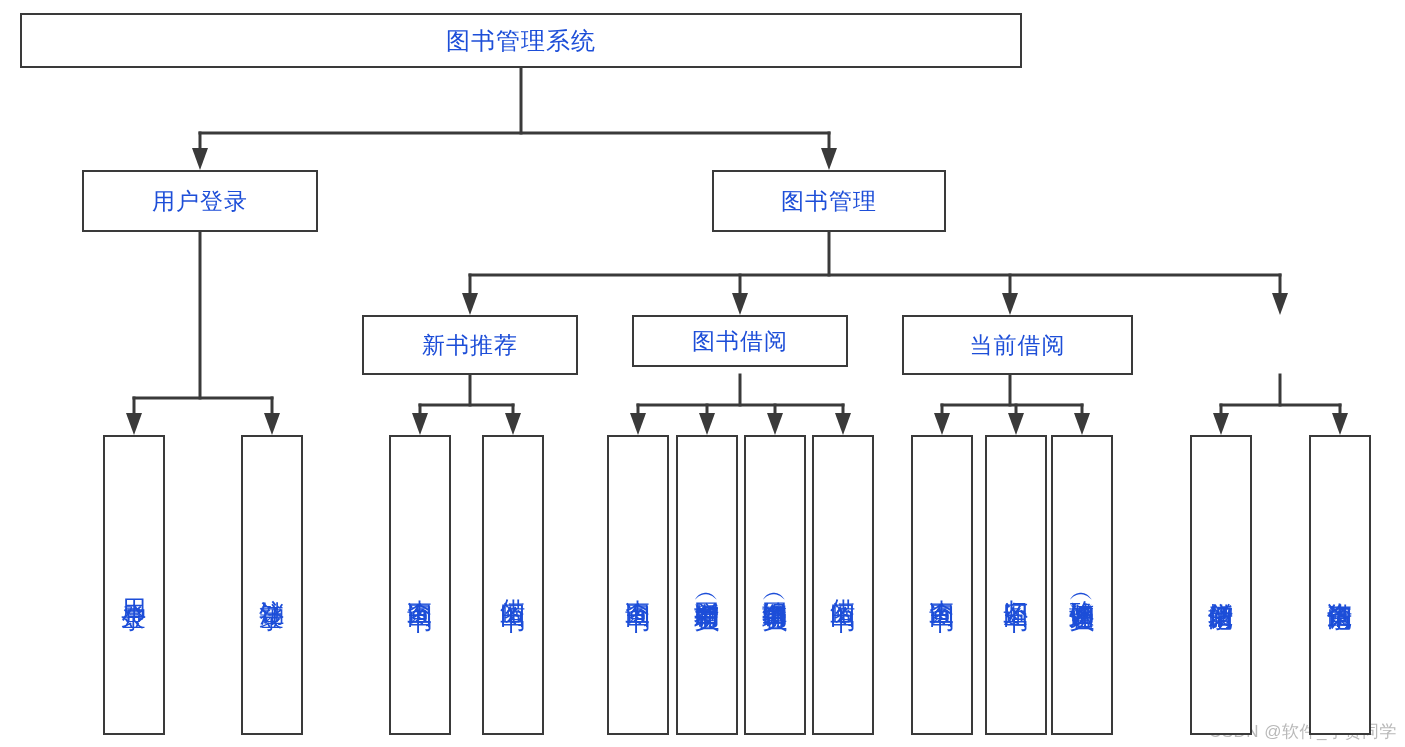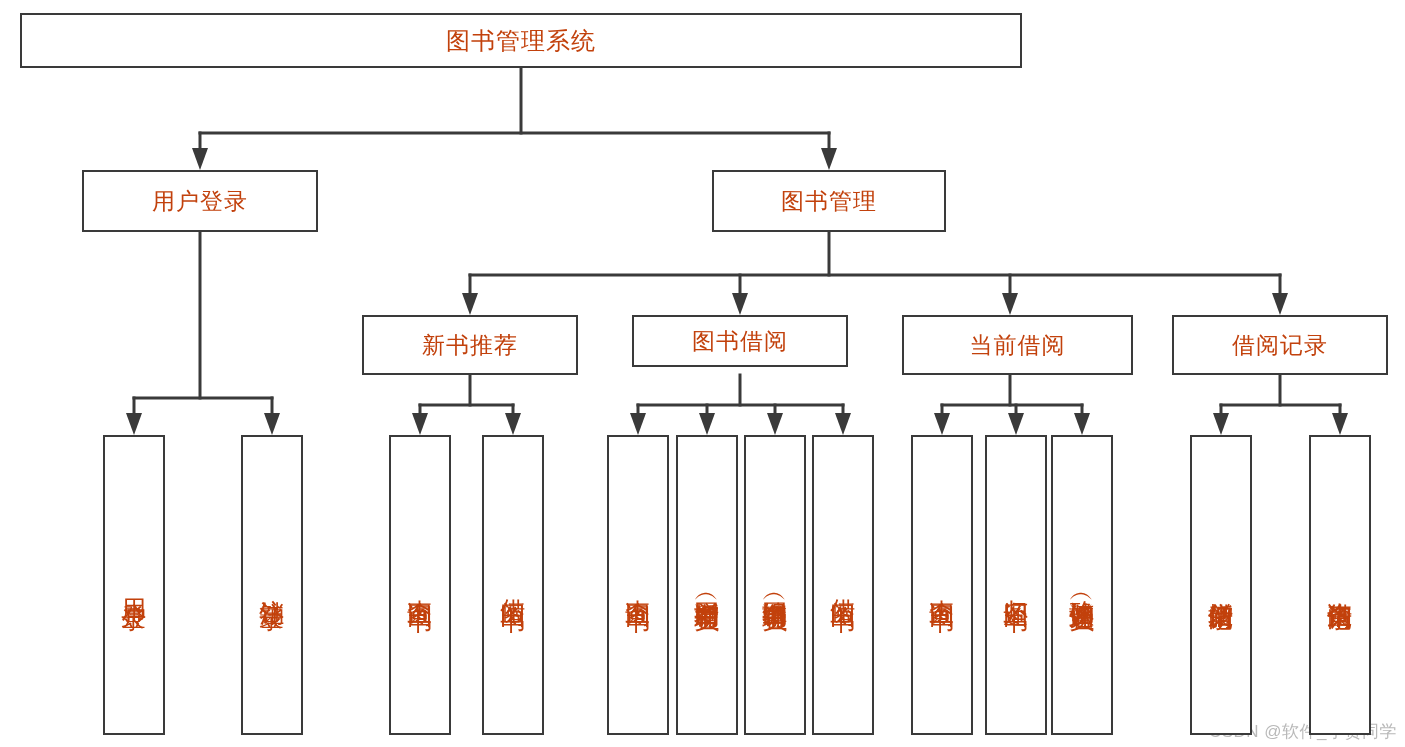--- a/index.html
+++ b/index.html
@@ -1,21 +1,21 @@
 <!DOCTYPE html>
 <html><head>
 <meta charset="utf-8">
 <style>
   html,body{margin:0;padding:0;background:#ffffff;}
   body{font-family:"Liberation Sans","DejaVu Sans",sans-serif;}
   #canvas{position:relative;width:1405px;height:747px;background:#ffffff;overflow:hidden;}
   #wires{position:absolute;left:0;top:0;width:1405px;height:747px;}
   .node{position:absolute;box-sizing:border-box;background:#ffffff;
         border:2.5px solid #3a3a3a;display:flex;align-items:center;justify-content:center;}
-  .node .lbl{color:#c2410c;line-height:1.06;text-align:center;white-space:pre;}
+  .node .lbl{color:#1d4ed8;line-height:1.06;text-align:center;white-space:pre;}
   .node.h .lbl{font-size:23px;letter-spacing:1px;}
   .node.v{padding:6px 0;}
   .node.v .lbl{writing-mode:vertical-rl;text-orientation:upright;font-size:25px;letter-spacing:3px;}
   .node.v.tall .lbl{letter-spacing:1px;}
   .node.root .lbl{font-size:24px;}
   #watermark{position:absolute;right:8px;bottom:4px;font-size:17px;color:#b9b9b9;
              letter-spacing:.5px;white-space:nowrap;}
 </style>
 </head>
 <body>
@@ -96,23 +96,20 @@
     </div>
     <div class="node h" style="left: 712px; top: 170px; width: 234px; height: 62px;">
       <span class="lbl">图书管理</span>
     </div>
     <div class="node h" style="left: 632px; top: 315px; width: 216px; height: 52px;">
       <span class="lbl">图书借阅</span>
     </div>
     <div class="node h" style="left: 902px; top: 315px; width: 231px; height: 60px;">
       <span class="lbl">当前借阅</span>
     </div>
-    <div class="node h" style="left: 1172px; top: 315px; width: 216px; height: 60px;">
-      <span class="lbl">借阅记录</span>
-    </div>
     <div class="node v" style="left: 103px; top: 435px; width: 62px; height: 300px;">
       <span class="lbl">用户登录</span>
     </div>
     <div class="node v" style="left: 241px; top: 435px; width: 62px; height: 300px;">
       <span class="lbl">注销登录</span>
     </div>
     <div class="node v" style="left: 389px; top: 435px; width: 62px; height: 300px;">
       <span class="lbl">查询图书</span>
     </div>
     <div class="node v" style="left: 482px; top: 435px; width: 62px; height: 300px;">

